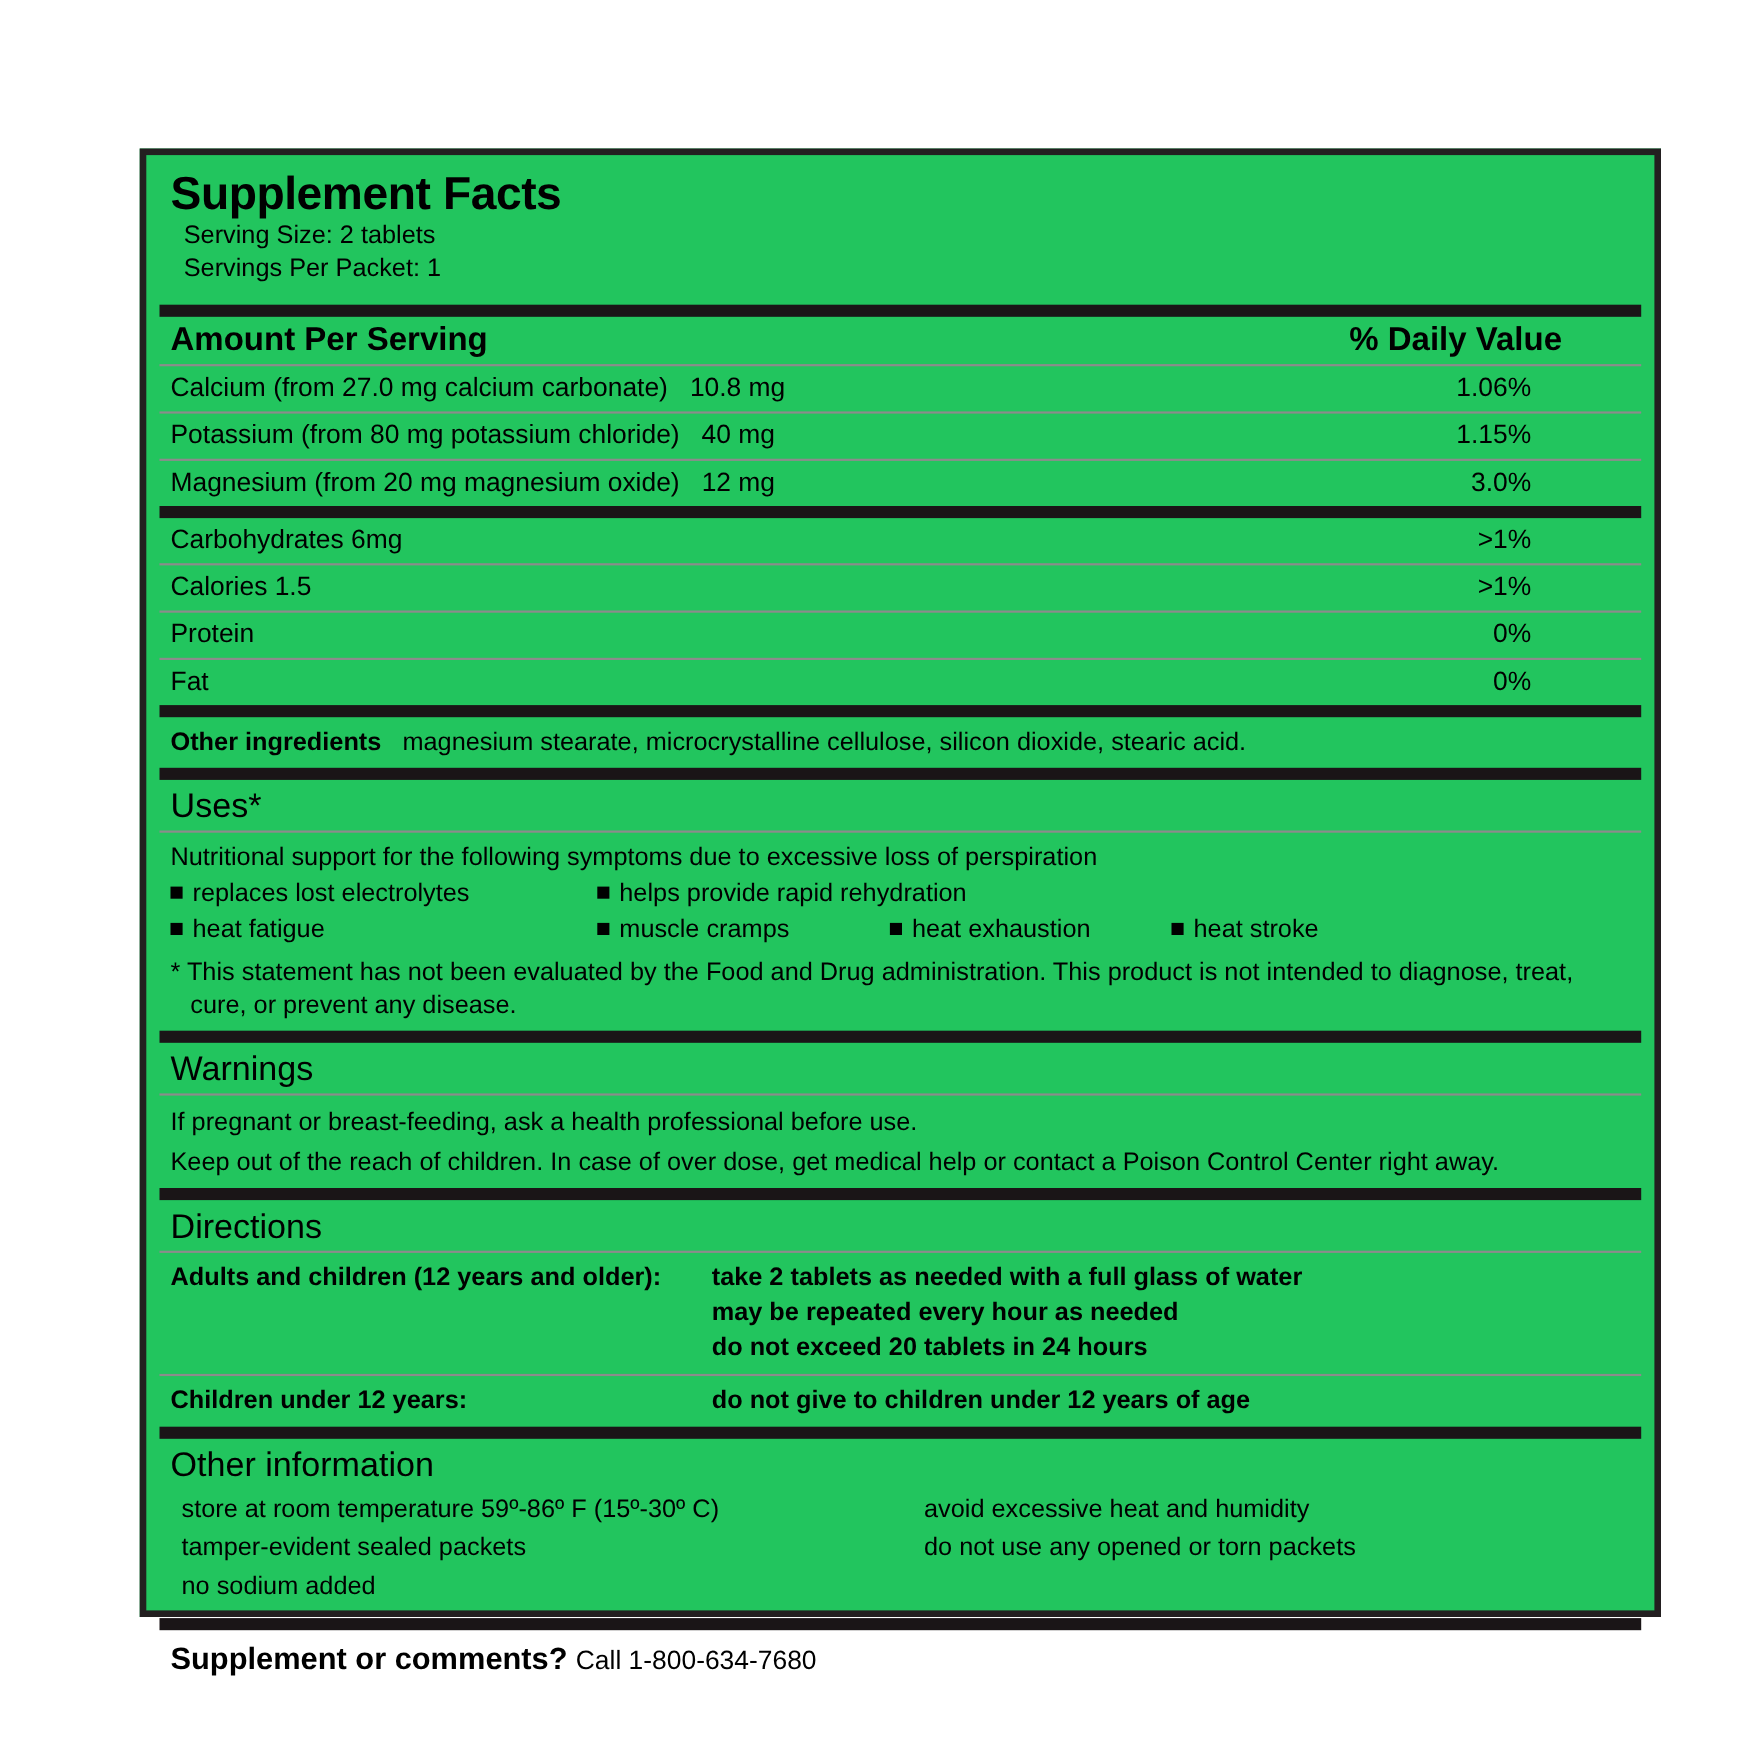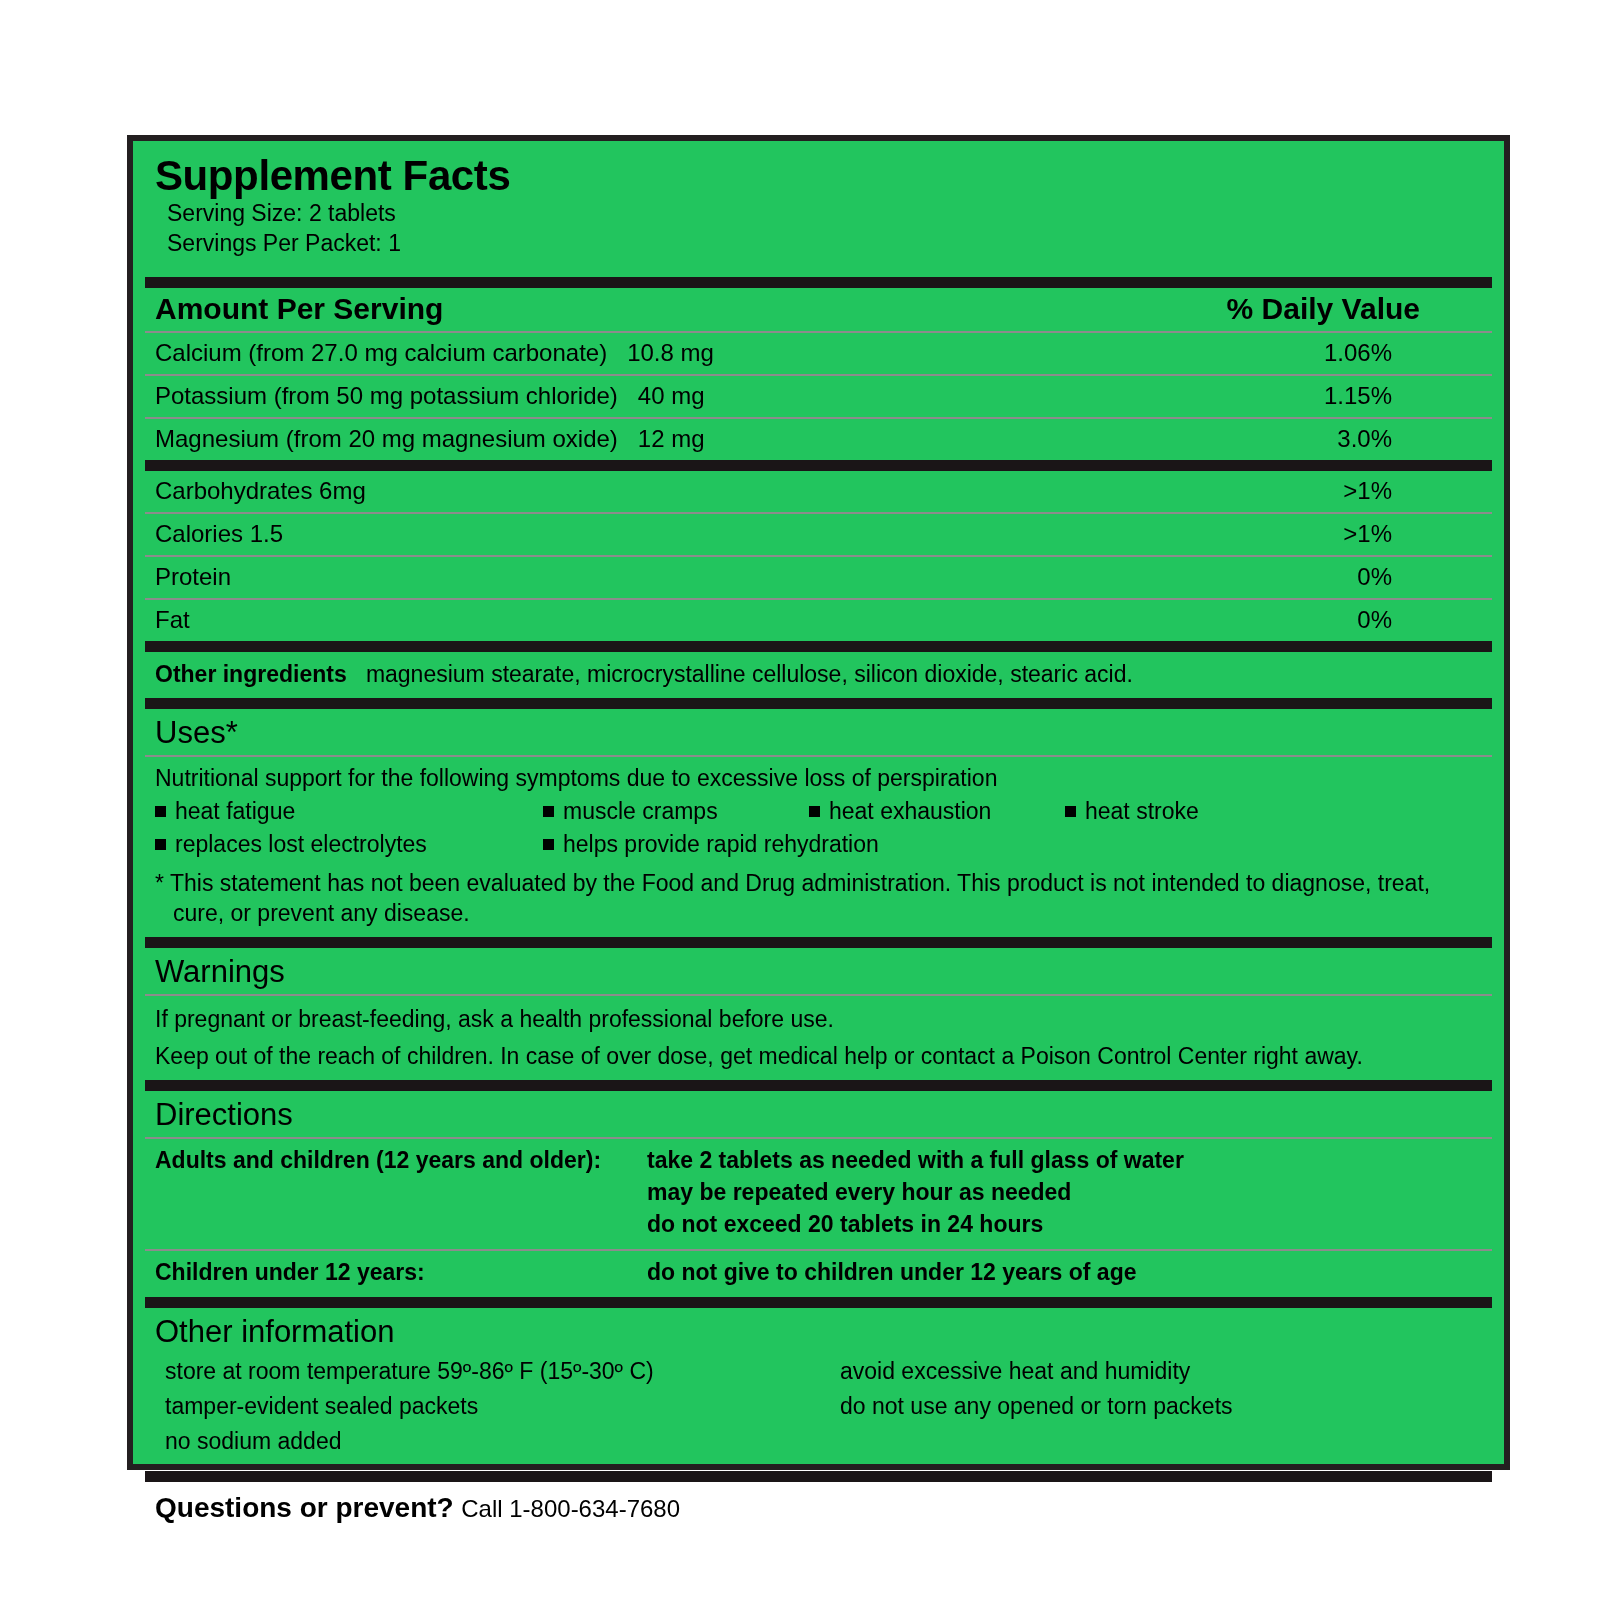--- a/index.html
+++ b/index.html
@@ -200,21 +200,21 @@
       <span class="dv">% Daily Value</span>
     </div>
 
     <div class="rule-thin"></div>
     <div class="row row-item">
       <span class="lbl">Calcium (from 27.0 mg calcium carbonate)   10.8 mg</span>
       <span class="dv">1.06%</span>
     </div>
     <div class="rule-thin"></div>
     <div class="row row-item">
-      <span class="lbl">Potassium (from 50 mg potassium chloride)   40 mg</span>
+      <span class="lbl">Potassium (from 80 mg potassium chloride)   40 mg</span>
       <span class="dv">1.15%</span>
     </div>
     <div class="rule-thin"></div>
     <div class="row row-item">
       <span class="lbl">Magnesium (from 20 mg magnesium oxide)   12 mg</span>
       <span class="dv">3.0%</span>
     </div>
 
     <div class="bar-thick"></div>
 
@@ -245,39 +245,39 @@
     </div>
 
     <div class="bar-thick"></div>
     <div class="sec-head">Uses*</div>
     <div class="rule-thin"></div>
     <div class="uses-body">
       <div class="uses-lead">Nutritional support for the following symptoms due to excessive loss of perspiration</div>
 
       <div class="bullet-row">
         <span class="bullet" style="left:0px;">
+          <span class="sq"></span><span>replaces lost electrolytes</span>
+        </span>
+        <span class="bullet" style="left:388px;">
+          <span class="sq"></span><span>helps provide rapid rehydration</span>
+        </span>
+      </div>
+
+      <div class="bullet-row">
+        <span class="bullet" style="left:0px;">
           <span class="sq"></span><span>heat fatigue</span>
         </span>
         <span class="bullet" style="left:388px;">
           <span class="sq"></span><span>muscle cramps</span>
         </span>
         <span class="bullet" style="left:654px;">
           <span class="sq"></span><span>heat exhaustion</span>
         </span>
         <span class="bullet" style="left:910px;">
           <span class="sq"></span><span>heat stroke</span>
-        </span>
-      </div>
-
-      <div class="bullet-row">
-        <span class="bullet" style="left:0px;">
-          <span class="sq"></span><span>replaces lost electrolytes</span>
-        </span>
-        <span class="bullet" style="left:388px;">
-          <span class="sq"></span><span>helps provide rapid rehydration</span>
         </span>
       </div>
 
       <div class="disclaimer">
         <span>* This statement has not been evaluated by the Food and Drug administration. This product is not intended to diagnose, treat,</span>
         <span class="ind">cure, or prevent any disease.</span>
       </div>
     </div>
 
     <div class="bar-thick"></div>
@@ -349,18 +349,18 @@
       </div>
       <div class="oi-row">
         <span class="oi-left">
           <span class="sq"></span><span>no sodium added</span>
         </span>
       </div>
     </div>
 
     <div class="bar-thick"></div>
     <div class="questions">
-      <span class="q">Questions or prevent?</span>
+      <span class="q">Supplement or comments?</span>
       <span class="call">Call 1-800-634-7680</span>
     </div>
 
   </div>
 </div>
 
 </body></html>

